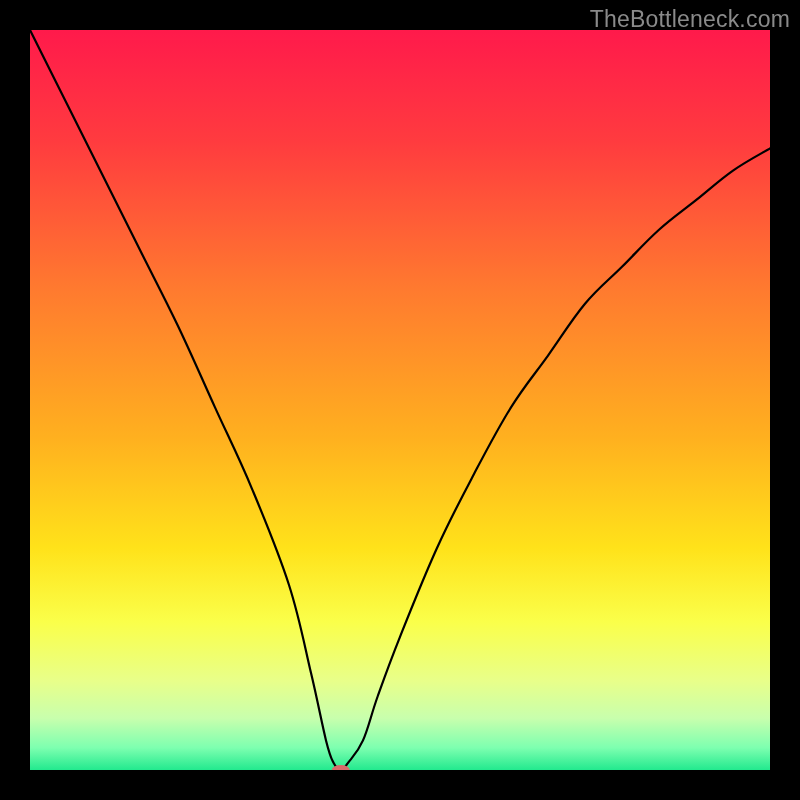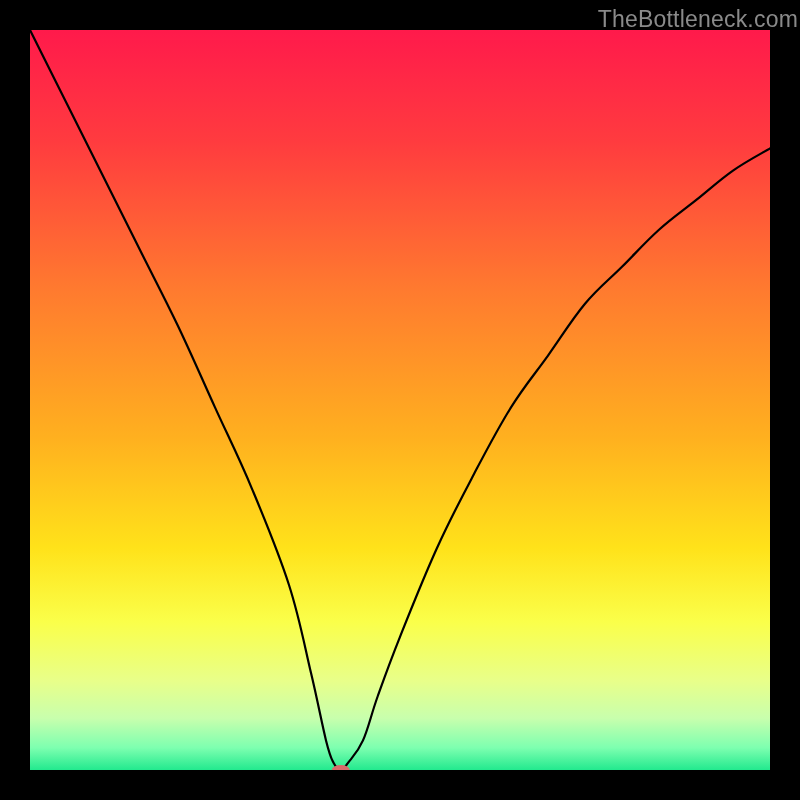--- a/index.html
+++ b/index.html
@@ -19,21 +19,21 @@
   .gradient {
     position: absolute;
     top: 30px;
     left: 30px;
     width: 740px;
     height: 740px;
   }
   .watermark {
     position: absolute;
     top: 6px;
-    right: 2px;
+    right: 10px;
     color: #8a8a8a;
     font-size: 23px;
     font-weight: 400;
     letter-spacing: 0.2px;
     font-family: Arial, sans-serif;
   }
   svg { display: block; }
 </style>
 </head>
 <body>

